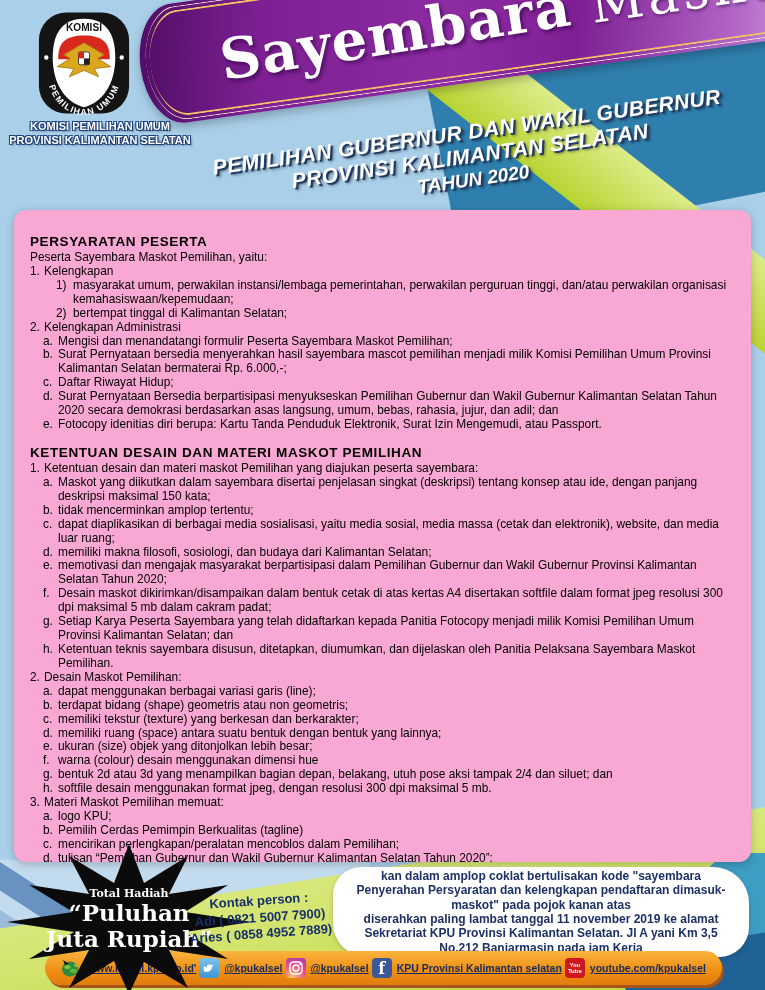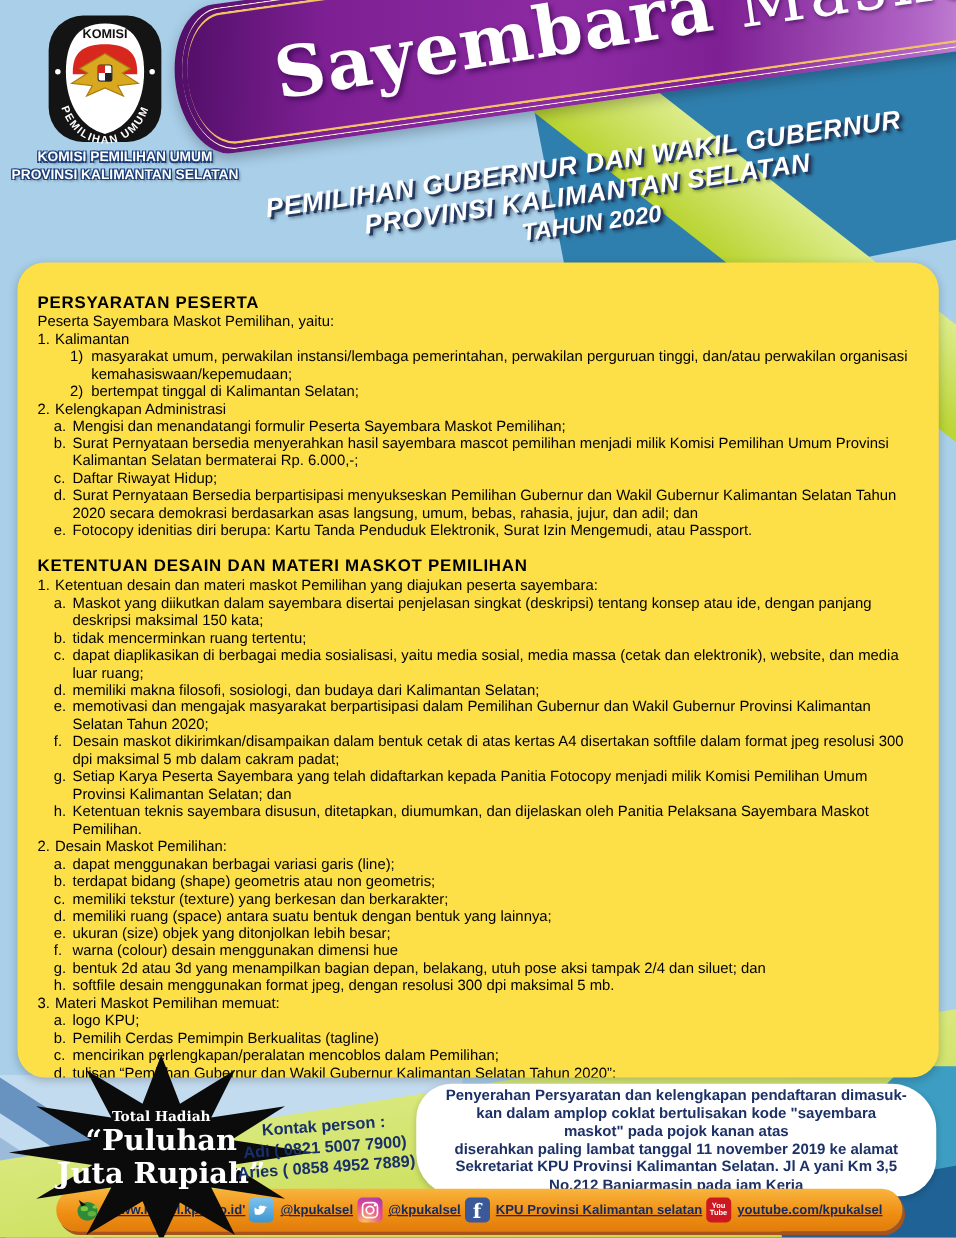--- a/index.html
+++ b/index.html
@@ -42,22 +42,22 @@
   .title-secondary{font-family:"DejaVu Serif",serif;font-weight:normal;font-size:52px;color:#fff;
     letter-spacing:4px;text-shadow:1px 2px 3px rgba(40,0,60,.5);}
   .subtitle{position:absolute;left:190px;top:120px;width:560px;z-index:2;transform:rotate(-8deg);
     text-align:center;color:#fff;font-weight:bold;font-style:italic;
     text-shadow:2px 2px 0 #243b63,3px 3px 3px rgba(0,0,0,.45);}
   .subtitle .s1{font-size:21px;letter-spacing:.5px;}
   .subtitle .s2{font-size:21px;letter-spacing:.5px;}
   .subtitle .s3{font-size:19px;margin-top:1px;}
 
   
-  .card{position:absolute;left:14px;top:210px;width:737px;height:652px;background:#fde047;
-    border-radius:22px;box-shadow:0 2px 8px rgba(0,0,0,.22);z-index:2;
+  .card{position:absolute;left:14px;top:210px;width:737px;height:652px;background:#f9a8d4;
+    border-radius:12px;box-shadow:0 2px 8px rgba(0,0,0,.22);z-index:2;
     padding:24px 14px 0 16px;box-sizing:border-box;color:#000;overflow:hidden;}
   .section-heading{font-size:13.5px;font-weight:bold;letter-spacing:.6px;margin:0 0 2px 0;}
   .section2{margin-top:13px;}
   .line{display:flex;font-size:11.9px;line-height:1.17;}
   .line .m{flex:none;}
   .lv0{margin-left:0;} .lv0 .m{width:14px;}
   .lv1{margin-left:13px;} .lv1 .m{width:15px;}
   .lv2{margin-left:26px;} .lv2 .m{width:17px;}
   .line .t{flex:1;}
 
@@ -145,21 +145,21 @@
 
   <div class="card">
     <div class="section section1">
       <h2 class="section-heading">PERSYARATAN PESERTA</h2>
       <div>
           <div class="line lv0">
             <span class="t">Peserta Sayembara Maskot Pemilihan, yaitu:</span>
           </div>
           <div class="line lv0">
             <span class="m">1.</span>
-            <span class="t">Kalimantan</span>
+            <span class="t">Kelengkapan</span>
           </div>
           <div class="line lv2">
             <span class="m">1)</span>
             <span class="t">masyarakat umum, perwakilan instansi/lembaga pemerintahan, perwakilan perguruan  tinggi, dan/atau perwakilan organisasi kemahasiswaan/kepemudaan;</span>
           </div>
           <div class="line lv2">
             <span class="m">2)</span>
             <span class="t">bertempat tinggal di Kalimantan Selatan;</span>
           </div>
           <div class="line lv0">
@@ -194,21 +194,21 @@
           <div class="line lv0">
             <span class="m">1.</span>
             <span class="t">Ketentuan desain dan materi maskot Pemilihan yang diajukan peserta sayembara:</span>
           </div>
           <div class="line lv1">
             <span class="m">a.</span>
             <span class="t">Maskot yang diikutkan dalam sayembara disertai penjelasan singkat (deskripsi) tentang konsep atau ide, dengan panjang deskripsi maksimal 150 kata;</span>
           </div>
           <div class="line lv1">
             <span class="m">b.</span>
-            <span class="t">tidak mencerminkan ruang tertentu;</span>
+            <span class="t">tidak mencerminkan amplop tertentu;</span>
           </div>
           <div class="line lv1">
             <span class="m">c.</span>
             <span class="t">dapat diaplikasikan di berbagai media sosialisasi, yaitu media sosial, media massa (cetak dan elektronik), website, dan media luar ruang;</span>
           </div>
           <div class="line lv1">
             <span class="m">d.</span>
             <span class="t">memiliki makna filosofi, sosiologi, dan budaya dari Kalimantan Selatan;</span>
           </div>
           <div class="line lv1">
@@ -299,22 +299,22 @@
 
   <div class="contact">
     <div>Kontak person :</div>
     <div>
         <div class="nline">Adi ( 0821 5007 7900)</div>
         <div class="nline">Aries ( 0858 4952 7889)</div>
       </div>
   </div>
 
   <div class="cloud">
+      <div class="nline">kan dalam amplop coklat bertulisakan kode "sayembara</div>
       <div class="nline">Penyerahan Persyaratan dan kelengkapan pendaftaran dimasuk-</div>
-      <div class="nline">kan dalam amplop coklat bertulisakan kode "sayembara</div>
       <div class="nline">maskot" pada pojok kanan atas</div>
       <div class="nline">diserahkan paling lambat tanggal 11 november 2019 ke alamat</div>
       <div class="nline">Sekretariat KPU Provinsi Kalimantan Selatan. Jl A yani Km 3,5</div>
       <div class="nline">No.212 Banjarmasin pada jam Kerja</div>
     </div>
 
   <div class="footer-bar">
     <div class="social-item">
       <svg width="22" height="20" viewBox="0 0 22 20">
         <ellipse cx="9" cy="11" rx="8" ry="7.5" fill="#2e8b3a"></ellipse>

